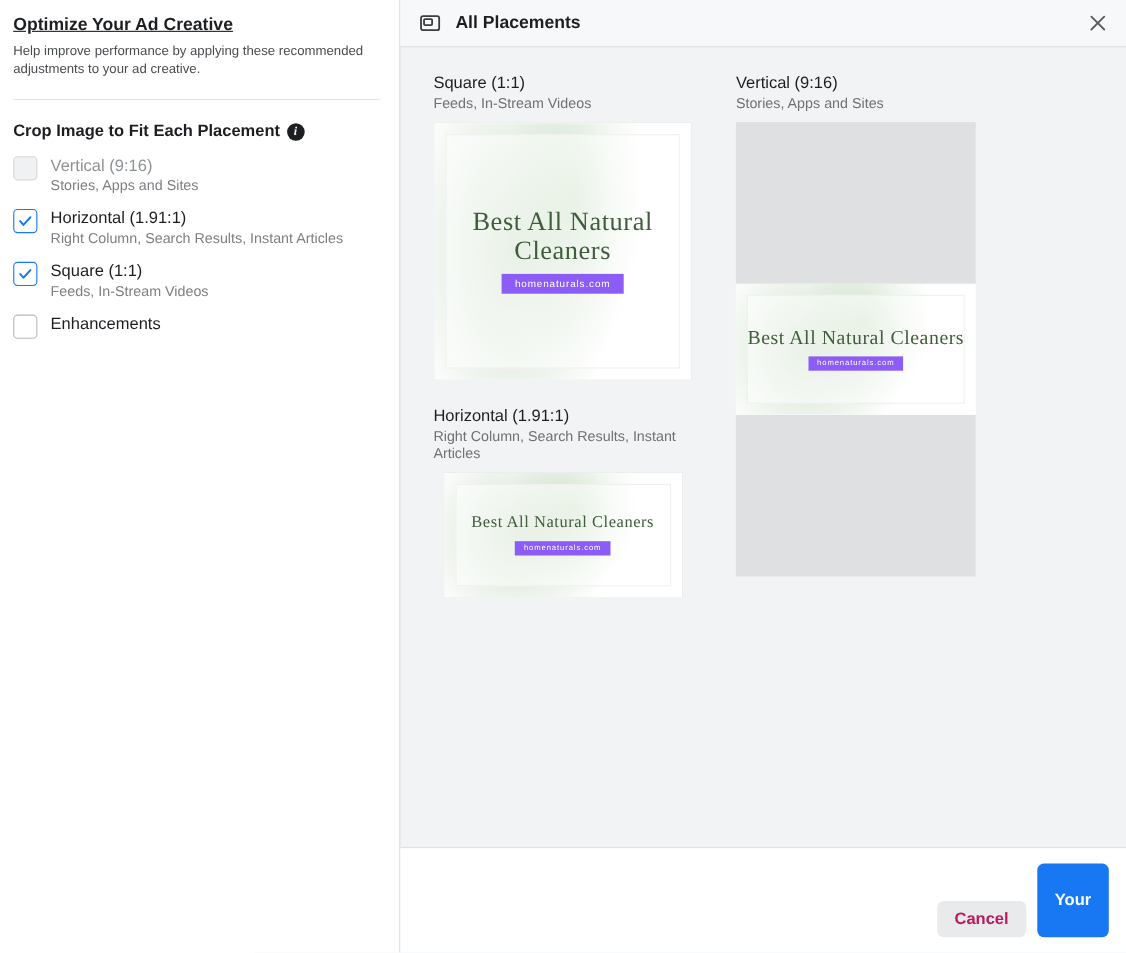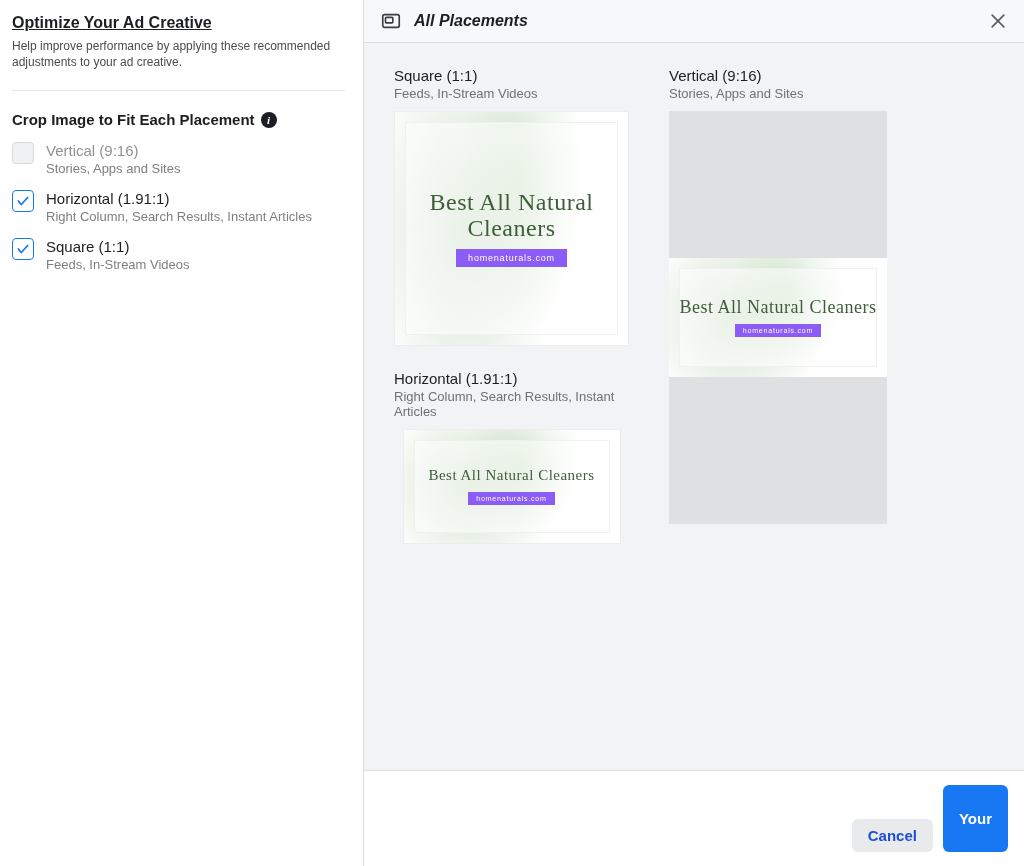--- a/index.html
+++ b/index.html
@@ -22,21 +22,21 @@
   .chk:not(.checked) svg { display:none; }
   .opt-texts .title { font-size:15px; color:#1c1e21; }
   .opt-texts .title.disabled { color:#8f9295; }
   .opt-texts .sub { font-size:13px; color:#7c7f83; margin-top:2px; }
 
   
   .right { flex:1; display:flex; flex-direction:column; background:#f2f3f4; border-left:1px solid #dcdde0; }
   .topbar { display:flex; align-items:center; justify-content:space-between; padding:10px 16px; background:#f7f8f9; border-bottom:1px solid #dcdde0; }
   .topbar-left { display:flex; align-items:center; gap:12px; }
   .placements-icon { width:22px; height:22px; color:#3b3e41; }
-  .topbar h2 { font-size:16px; font-weight:700;font-style:italic; }
+  .topbar h2 { font-size:16px; font-weight:700; }
   .close-icon { width:20px; height:20px; color:#5a5d60; cursor:pointer; }
 
   .preview-area { flex:1; padding:24px 30px; overflow:auto; }
   .grid { display:flex; gap:40px; align-items:flex-start; }
   .col { width:235px; display:flex; flex-direction:column; gap:24px; }
 
   .pv-label .t { font-size:15px; color:#1c1e21; }
   .pv-label .s { font-size:13px; color:#6e7175; margin-top:2px; }
 
   .pv-img { position:relative; background:#fff; overflow:hidden; border:1px solid #eceded; }
@@ -56,21 +56,21 @@
   .white-inset { position:absolute; inset:10px; border:1px solid #f0f0ee; background:rgba(255,255,255,0.55); }
   .ad-content { position:relative; display:flex; flex-direction:column; align-items:center; justify-content:center; height:100%; gap:8px; padding:8px; text-align:center; }
   .ad-headline { font-family: Georgia, "Times New Roman", serif; color:#3f5d3b; font-size:24px; line-height:1.05; letter-spacing:0.5px; }
   .ad-headline.small { font-size:15px; }
   .ad-headline.med { font-size:18px; }
   .ad-url { background:#8b5cf6; color:#fff; font-size:9px; letter-spacing:0.8px; padding:4px 12px; }
   .ad-url.tiny { font-size:7px; padding:3px 8px; }
 
   .bottombar { display:flex; justify-content:flex-end; gap:10px; padding:14px 16px; background:#fff; border-top:1px solid #e0e1e3; }
   .btn { font-size:15px; font-weight:600; padding:8px 16px; border-radius:6px; border:none; cursor:pointer; }
-  .btn-cancel { background:#e9eaeb; color:#1d4ed8;margin-top:34px; }
+  .btn-cancel { background:#e9eaeb; color:#be185d;margin-top:34px; }
   .btn-done { background:#1877f2; color:#fff; }
 </style>
 </head>
 <body>
 
 <aside class="left">
   <h1>Optimize Your Ad Creative</h1>
   <p class="desc">Help improve performance by applying these recommended adjustments to your ad creative.</p>
   <hr class="hr">
 
@@ -107,20 +107,28 @@
           <polyline points="4 12 9 18 20 6"></polyline>
         </svg>
     </div>
     <div class="opt-texts">
       <div class="title">Square (1:1)</div>
       <div class="sub">Feeds, In-Stream Videos</div>
     </div>
   </div>
 
 
+  <div class="opt-row">
+    <div class="chk">
+      
+    </div>
+    <div class="opt-texts">
+      <div class="title">Enhancements</div>
+    </div>
+  </div>
 </aside>
 
 <section class="right">
   <div class="topbar">
     <div class="topbar-left">
       <svg class="placements-icon" viewBox="0 0 24 24" fill="none" stroke="currentColor" stroke-width="1.8">
         <rect x="3" y="5" width="18" height="14" rx="2"></rect>
           <rect x="6" y="8" width="8" height="6" rx="1"></rect>
       </svg>
       <h2>All Placements</h2>

